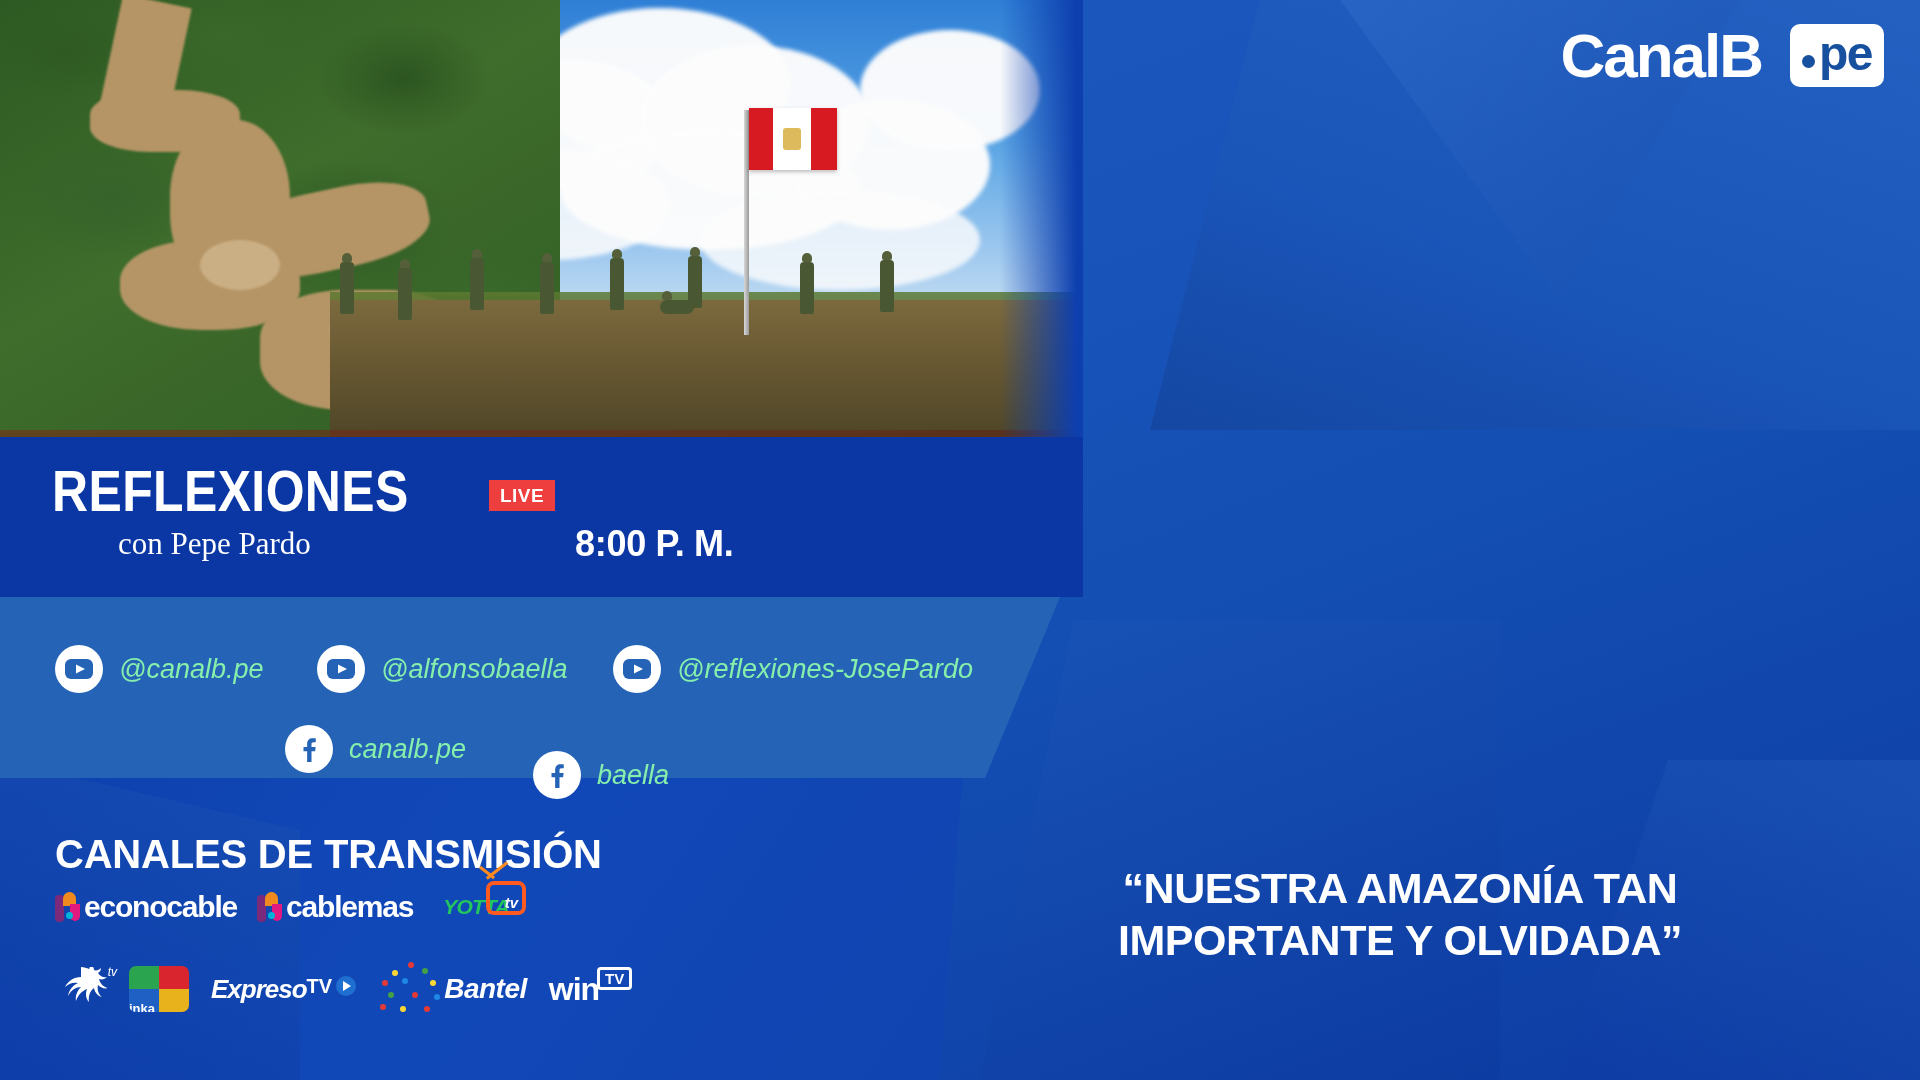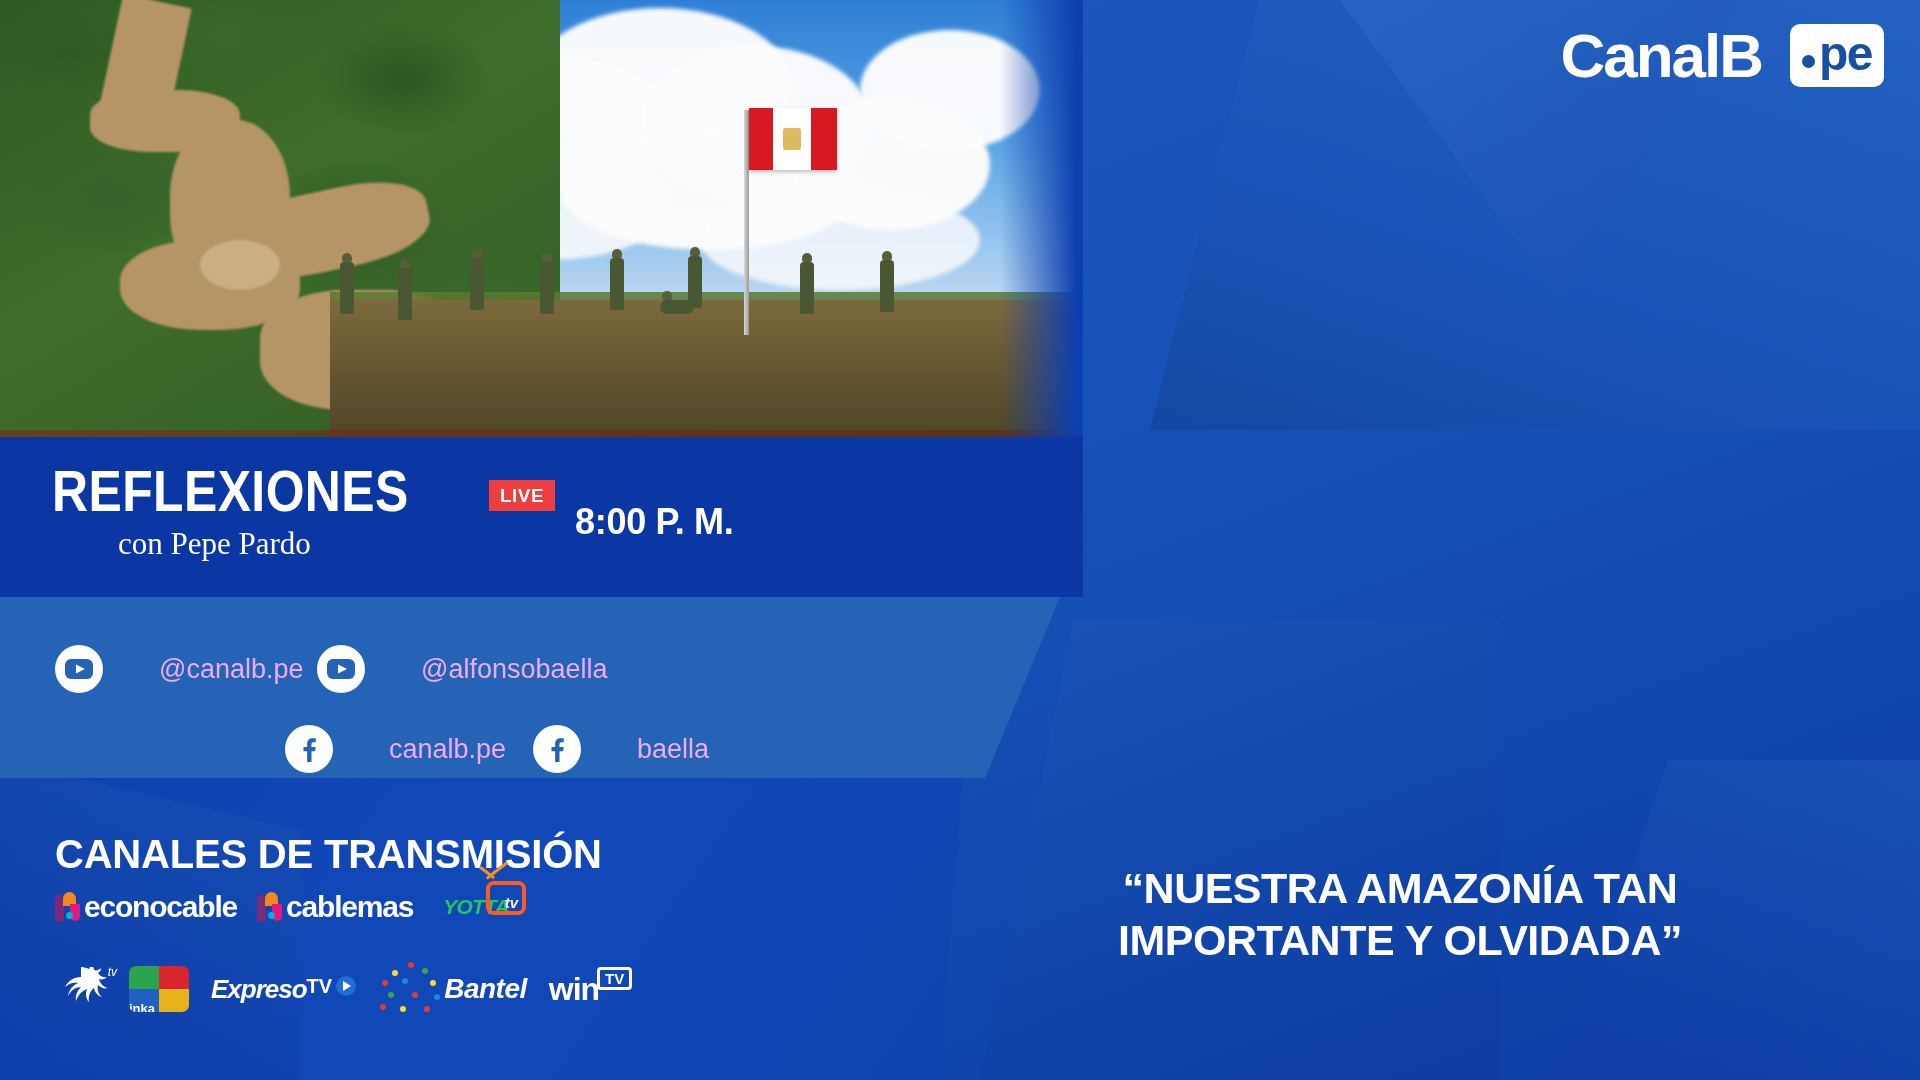--- a/index.html
+++ b/index.html
@@ -81,32 +81,32 @@
                 font-family:"Liberation Sans", sans-serif; }
   .show-sub { position:absolute; left:118px; top:526px; font-size:31px;
               color:#fff; font-family:"Liberation Serif", serif; }
 
   .live-badge { position:absolute; left:489px; top:480px; width:66px; height:31px;
                 background:#ef3e3e; color:#fff; font-size:19px; font-weight:700;
                 display:flex; align-items:center; justify-content:center;
                 letter-spacing:.5px; }
   .date-line1 { position:absolute; left:575px; top:477px; font-size:36px;
                 font-weight:700; color:#fff; letter-spacing:-.3px; }
-  .date-line2 { position:absolute; left:575px; top:501px; font-size:36px;
+  .date-line2 { position:absolute; left:575px; top:523px; font-size:36px;
                 font-weight:700; color:#fff; letter-spacing:-.3px; }
 
   
   .social-panel { position:absolute; left:0; top:597px; width:1060px; height:181px;
                   background:#2463b5;
                   clip-path:polygon(0 0, 1060px 0, 985px 181px, 0 181px); }
   .soc { position:absolute; display:flex; align-items:center; gap:16px; }
   .soc-ic { width:48px; height:48px; border-radius:50%; background:#fff;
             display:flex; align-items:center; justify-content:center; flex:none; }
-  .soc-tx { font-size:27px; color:#f0abfc; font-weight:500;
-            white-space:nowrap;margin-left:40px; }
+  .soc-tx { font-size:27px; color:#86efac; font-style:italic; font-weight:500;
+            white-space:nowrap; }
 
   
   .canales-head { position:absolute; left:55px; top:832px; font-size:40px;
                   font-weight:700; color:#fff; letter-spacing:-.2px; }
   .logorow1 { position:absolute; left:55px; top:890px; display:flex;
               align-items:center; gap:20px; }
   .logorow2 { position:absolute; left:55px; top:962px; display:flex;
               align-items:center; gap:22px; }
   .lg { display:flex; align-items:center; color:#fff; white-space:nowrap; }
   .lg-word { font-size:30px; font-weight:700; letter-spacing:-1.2px; }
@@ -266,31 +266,40 @@
   <div class="soc" style="left:317px;top:645px;">
     <span class="soc-ic">
       <svg width="28" height="20" viewBox="0 0 28 20">
         <rect x="0" y="0" width="28" height="20" rx="6" fill="#2463b5"></rect>
         <polygon points="11,5.5 20,10 11,14.5" fill="#ffffff"></polygon>
       </svg>
     </span>
     <span class="soc-tx">@alfonsobaella</span>
   </div>
 
+  <div class="soc" style="left:613px;top:645px;">
+    <span class="soc-ic">
+      <svg width="28" height="20" viewBox="0 0 28 20">
+        <rect x="0" y="0" width="28" height="20" rx="6" fill="#2463b5"></rect>
+        <polygon points="11,5.5 20,10 11,14.5" fill="#ffffff"></polygon>
+      </svg>
+    </span>
+    <span class="soc-tx">@reflexiones-JosePardo</span>
+  </div>
 
   <div class="soc" style="left:285px;top:725px;">
     <span class="soc-ic">
       <svg width="26" height="26" viewBox="0 0 26 26">
         <path d="M15.5 26V15.2h3.6l.55-4.2h-4.15V8.3c0-1.2.34-2.03 2.07-2.03h2.2V2.5c-.38-.05-1.7-.17-3.23-.17-3.2 0-5.4 1.95-5.4 5.55V11H7.5v4.2h3.64V26z" fill="#2463b5"></path>
       </svg>
     </span>
     <span class="soc-tx">canalb.pe</span>
   </div>
 
-  <div class="soc" style="left:533px;top:725px;align-items:center;">
+  <div class="soc" style="left:533px;top:751px;align-items:center;">
     <span class="soc-ic">
       <svg width="26" height="26" viewBox="0 0 26 26">
         <path d="M15.5 26V15.2h3.6l.55-4.2h-4.15V8.3c0-1.2.34-2.03 2.07-2.03h2.2V2.5c-.38-.05-1.7-.17-3.23-.17-3.2 0-5.4 1.95-5.4 5.55V11H7.5v4.2h3.64V26z" fill="#2463b5"></path>
       </svg>
     </span>
     <span class="soc-tx">baella</span>
   </div>
 
   <div class="canales-head">CANALES DE TRANSMISIÓN</div>
 

